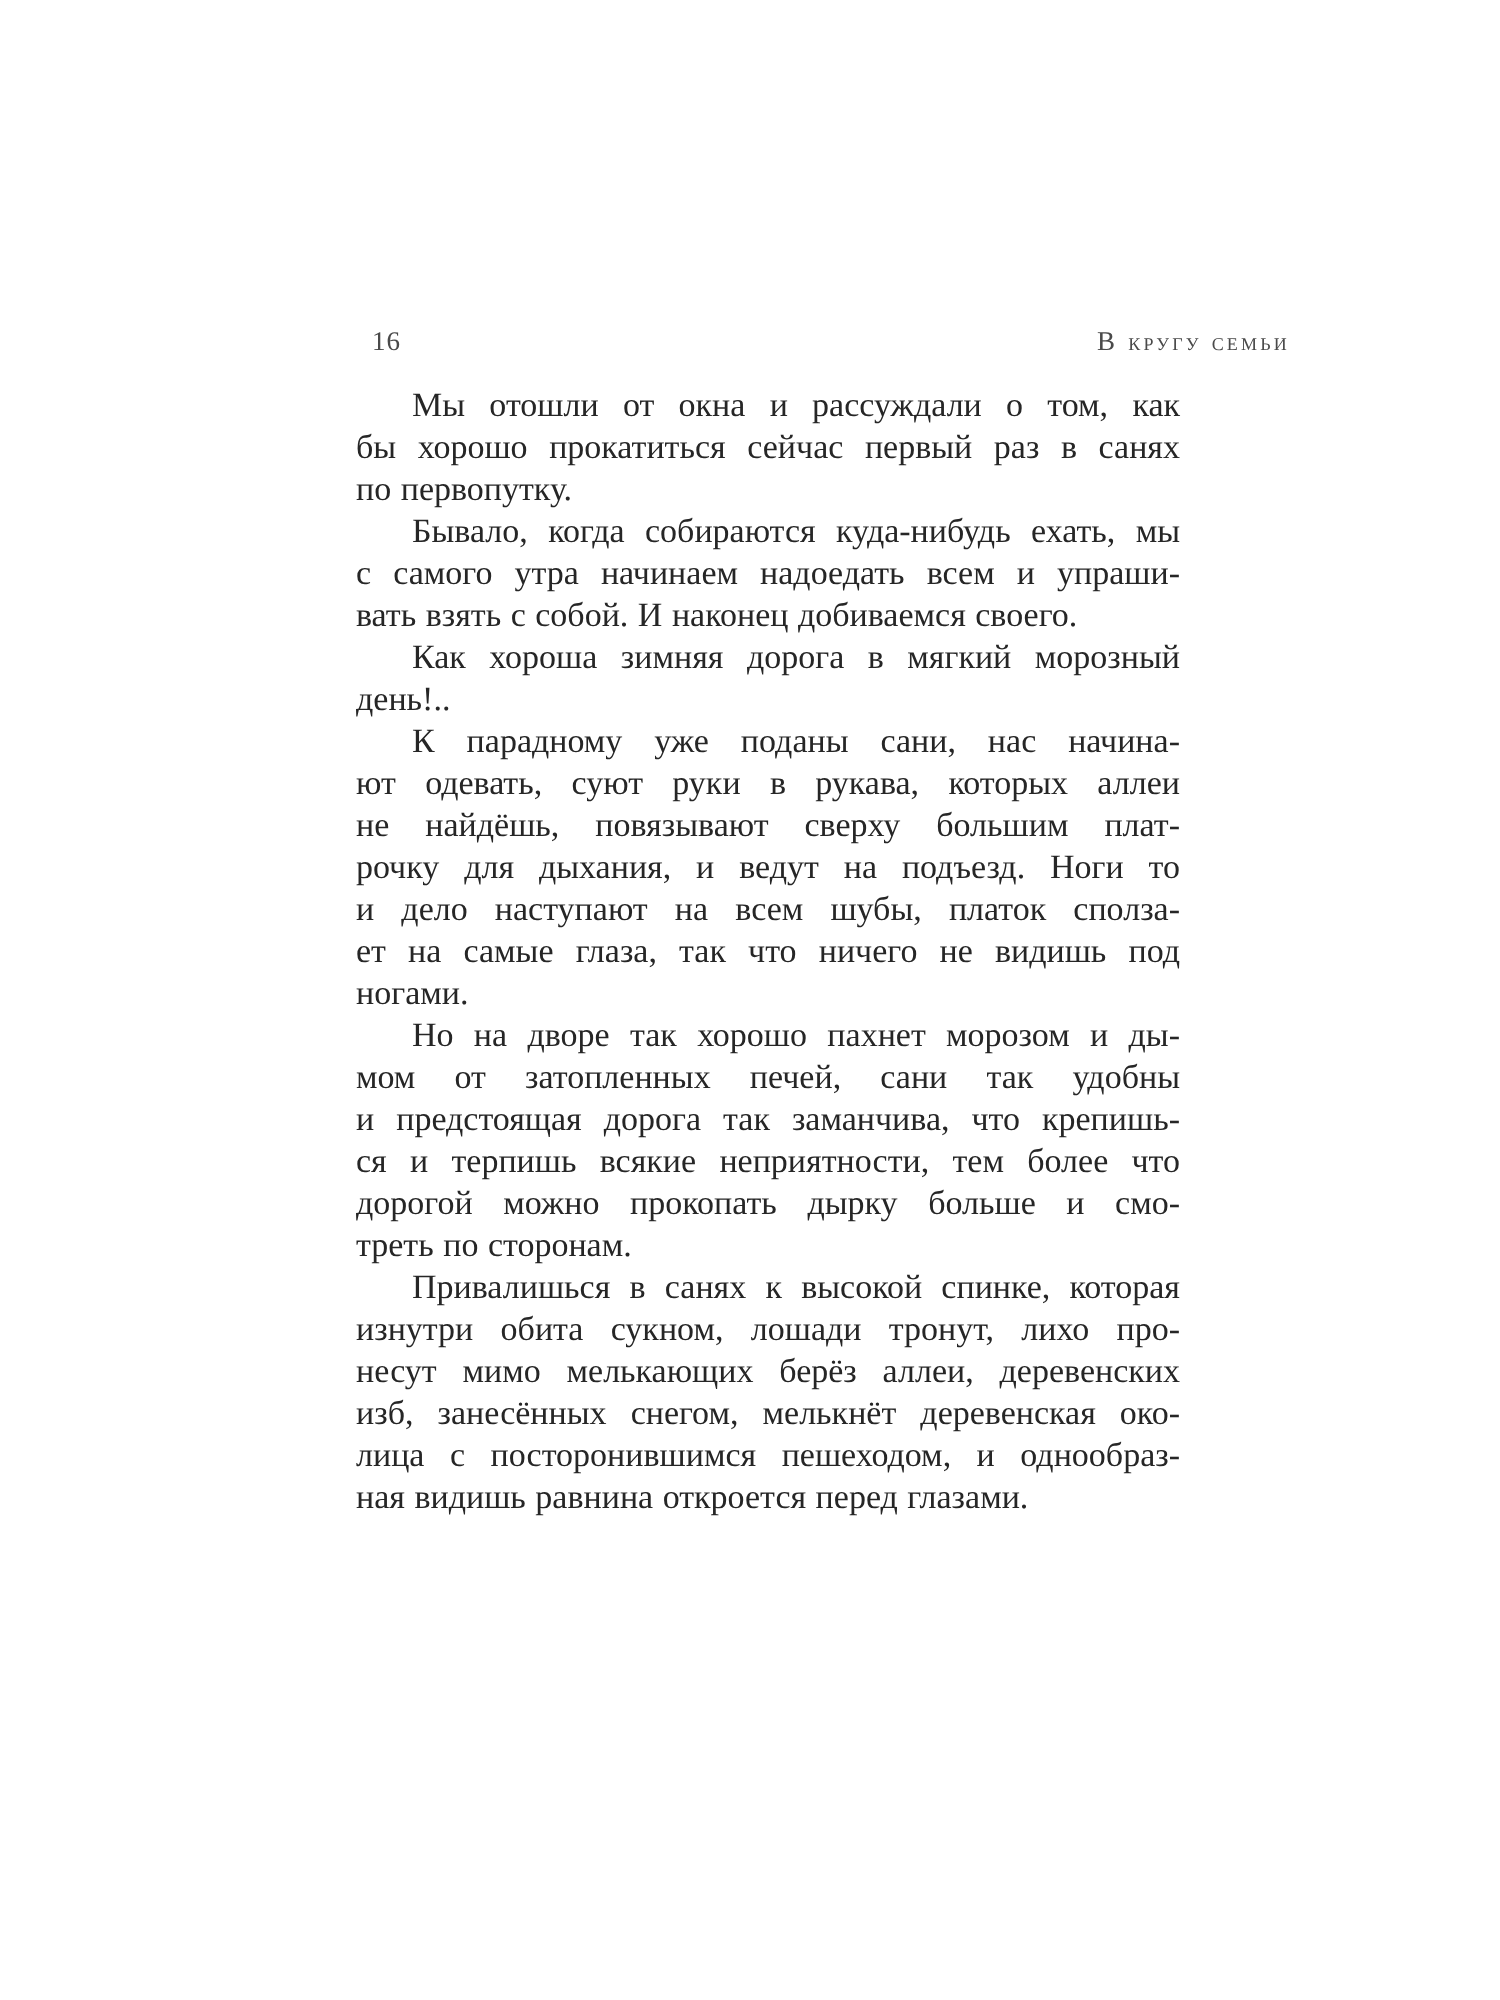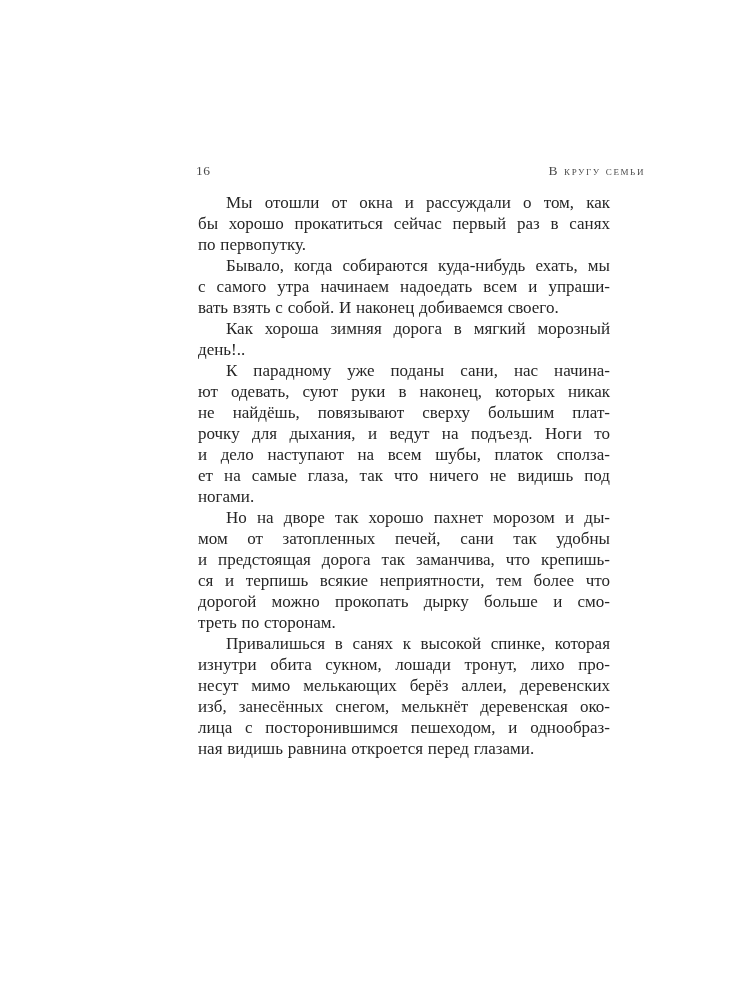--- a/index.html
+++ b/index.html
@@ -19,21 +19,21 @@
   .running-header {
     position: absolute;
     left: 178px;
     top: 163px;
     width: 412px;
     height: 18px;
     color: #454545;
   }
   .page-number {
     position: absolute;
-    left: 18px;
+    left: 8px;
     top: 0;
     font-size: 13.5px;
     letter-spacing: 0.5px;
     color: #4a4a4a;
   }
   .running-head {
     position: absolute;
     left: 0;
     right: -55px;
     top: 0;
@@ -46,21 +46,20 @@
   
   .text-block {
     position: absolute;
     left: 178px;
     top: 192px;
     width: 412px;
     font-size: 17px;
     line-height: 21px;
     color: #262626;
     word-spacing: 0.5px;
-    margin-left: 20px;
   }
   .para { margin: 0; padding: 0; }
   .line {
     height: 21px;
     text-align: justify;
     text-align-last: justify;
     white-space: normal;
   }
   .line.last {
     text-align-last: left;
@@ -90,21 +89,21 @@
         <div class="line first">Бывало, когда собираются куда-нибудь ехать, мы</div>
         <div class="line">с самого утра начинаем надоедать всем и упраши-</div>
         <div class="line last">вать взять с собой. И наконец добиваемся своего.</div>
       </div>
       <div class="para">
         <div class="line first">Как хороша зимняя дорога в мягкий морозный</div>
         <div class="line last">день!..</div>
       </div>
       <div class="para">
         <div class="line first">К парадному уже поданы сани, нас начина-</div>
-        <div class="line">ют одевать, суют руки в наконец, которых никак</div>
+        <div class="line">ют одевать, суют руки в рукава, которых аллеи</div>
         <div class="line">не найдёшь, повязывают сверху большим плат-</div>
         <div class="line">рочку для дыхания, и ведут на подъезд. Ноги то</div>
         <div class="line">и дело наступают на всем шубы, платок сполза-</div>
         <div class="line">ет на самые глаза, так что ничего не видишь под</div>
         <div class="line last">ногами.</div>
       </div>
       <div class="para">
         <div class="line first">Но на дворе так хорошо пахнет морозом и ды-</div>
         <div class="line">мом от затопленных печей, сани так удобны</div>
         <div class="line">и предстоящая дорога так заманчива, что крепишь-</div>

